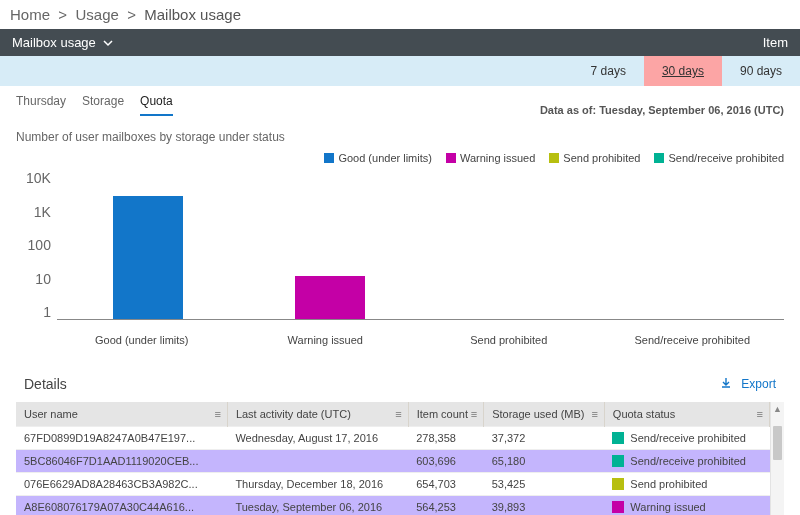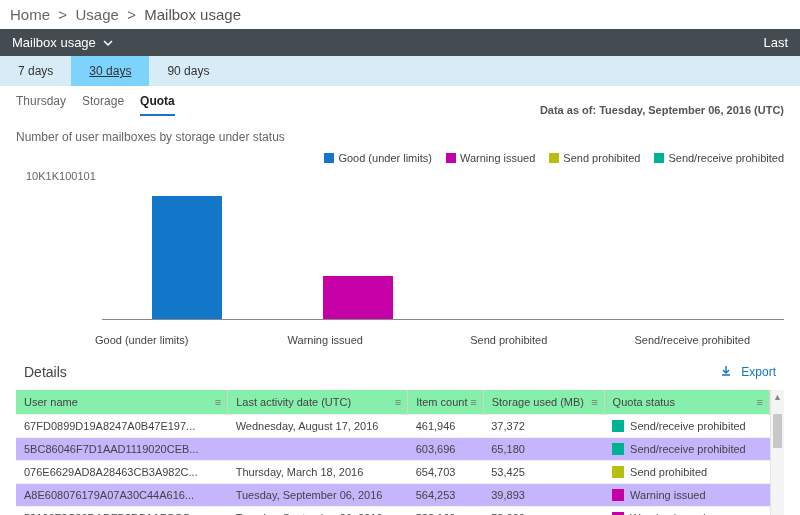--- a/index.html
+++ b/index.html
@@ -3,44 +3,44 @@
 <meta charset="utf-8">
 <style>
   * { box-sizing: border-box; margin: 0; padding: 0; }
   body { font-family: "Segoe UI", Arial, sans-serif; font-size: 12px; color: #333; background: #fff; width: 800px; }
   .breadcrumb { padding: 6px 10px; font-size: 15px; color: #666; }
   .breadcrumb .cur { color: #555; }
   .header-bar { background: #444c52; color: #fff; display: flex; justify-content: space-between; align-items: center; padding: 6px 12px; font-size: 13px; }
   .header-left { display: flex; align-items: center; gap: 6px; }
   .chev { display: inline-block; }
   .chev svg { display: block; }
-  .period-bar { background: #d7ecf7; display: flex; justify-content: flex-start; gap: 0; font-size: 12px; }
+  .period-bar { background: #d7ecf7; display: flex; justify-content: flex-end; gap: 0; font-size: 12px; }
   .period-tab { padding: 8px 18px; cursor: pointer; color: #333; }
-  .period-tab.active { background: #7dd3fc; text-decoration: underline; }
+  .period-tab.active { background: #fca5a5; text-decoration: underline; }
   .meta-row { display: flex; justify-content: space-between; align-items: flex-end; padding: 8px 16px 0 16px; font-size: 12px; }
   .view-tabs { display: flex; gap: 16px; color: #666; }
   .view-tab { padding-bottom: 6px; cursor: pointer; }
-  .view-tab.active { color: #222; border-bottom: 2px solid #1276c9; font-weight: 700; }
+  .view-tab.active { color: #222; border-bottom: 2px solid #1276c9; font-weight: 400; }
   .asof { color: #555; font-size: 11px; font-weight: bold; }
   .subtitle { padding: 14px 16px 8px 16px; color: #666; font-size: 12px; }
   .legend { display: flex; justify-content: flex-end; gap: 14px; padding: 0 16px 6px 0; font-size: 11px; color: #444; }
   .swatch { display: inline-block; width: 10px; height: 10px; vertical-align: -1px; margin-right: 4px; }
   .chart-wrap { display: flex; padding: 0 16px 10px 26px; }
-  .yaxis { display: flex; flex-direction: row; justify-content: space-between; color: #666; font-size: 11px; text-align: right; padding-right: 6px; height: 150px; }
+  .yaxis { display: flex; flex-direction: column; justify-content: space-between; color: #666; font-size: 14px; text-align: right; padding-right: 6px; height: 150px; align-items: flex-end; }
   .plot { flex: 1; border-bottom: 1px solid #888; height: 150px; display: flex; align-items: flex-end; }
   .barcol { flex: 1; display: flex; justify-content: center; align-items: flex-end; height: 100%; }
   .bar { width: 70px; }
   .xaxis { display: flex; padding-left: 50px; padding-right: 16px; margin-top: 4px; }
   .xaxis div { flex: 1; text-align: center; font-size: 11px; color: #444; }
   .details-block { padding: 18px 16px 0 16px; }
-  .details-head { display: flex; justify-content: space-between; align-items: center; padding: 0 8px 10px 8px; }
+  .details-head { display: flex; justify-content: space-between; align-items: center; padding: 0 8px 10px 8px; margin-top: 12px; }
   .details-title { font-size: 14px; color: #444; }
   .export { color: #1276c9; font-size: 12px; cursor: pointer; display: flex; gap: 9px; align-items: center; }
   .grid { width: 100%; border-collapse: collapse; font-size: 11px; color: #444; }
-  .grid th { text-align: left; font-weight: 400; background: #86efac; padding: 6px 8px; border-right: 1px solid #d8d4cc; position: relative; }
+  .grid th { text-align: left; font-weight: 400; background: #e5e5e5; padding: 6px 8px; border-right: 1px solid #d8d4cc; position: relative; }
   .grid th .sorter { position: absolute; right: 6px; top: 50%; transform: translateY(-50%); color: #777; cursor: pointer; }
   .grid td { padding: 5px 8px; border-top: 1px solid #eee; }
   .grid tr.alt td { background: #c4b5fd; }
   .status-badge { display: inline-block; width: 12px; height: 12px; vertical-align: -2px; margin-right: 6px; }
   .c-blue { background: #1276c9; }
   .c-mag { background: #c400a6; }
   .c-olive { background: #b7bf10; }
   .c-teal { background: #00b294; }
   .grid-wrap { display: flex; }
   .grid-inner { flex: 1; }
@@ -62,21 +62,21 @@
 
 <div class="header-bar">
   <div class="header-left">
     <span>Mailbox usage</span>
     <span class="chev">
       <svg width="12" height="12" viewBox="0 0 12 12">
           <path d="M2 4 L6 8 L10 4" stroke="#fff" stroke-width="1.5" fill="none"></path>
         </svg>
     </span>
   </div>
-  <div>Last</div>
+  <div>Item</div>
 </div>
 
 <div class="period-bar" id="period-bar">
     <div class="period-tab">7 days</div>
     <div class="period-tab active">30 days</div>
     <div class="period-tab">90 days</div>
   </div>
 
 <div class="meta-row">
   <div class="view-tabs" id="view-tabs">
@@ -147,34 +147,34 @@
               <th>Last activity date (UTC)<span class="sorter">≡</span></th>
               <th>Item count<span class="sorter">≡</span></th>
               <th>Storage used (MB)<span class="sorter">≡</span></th>
               <th>Quota status<span class="sorter">≡</span></th>
             </tr>
           </thead>
         <tbody id="tbody">
             <tr>
               <td>67FD0899D19A8247A0B47E197...</td>
               <td>Wednesday, August 17, 2016</td>
-              <td>461,946</td>
+              <td>278,358</td>
               <td>37,372</td>
               <td><span class="status-badge c-teal"></span>Send/receive prohibited</td>
             </tr>
             <tr class="alt">
               <td>5BC86046F7D1AAD1119020CEB...</td>
               <td></td>
               <td>603,696</td>
               <td>65,180</td>
               <td><span class="status-badge c-teal"></span>Send/receive prohibited</td>
             </tr>
             <tr>
               <td>076E6629AD8A28463CB3A982C...</td>
-              <td>Thursday, March 18, 2016</td>
+              <td>Thursday, December 18, 2016</td>
               <td>654,703</td>
               <td>53,425</td>
               <td><span class="status-badge c-olive"></span>Send prohibited</td>
             </tr>
             <tr class="alt">
               <td>A8E608076179A07A30C44A616...</td>
               <td>Tuesday, September 06, 2016</td>
               <td>564,253</td>
               <td>39,893</td>
               <td><span class="status-badge c-mag"></span>Warning issued</td>

